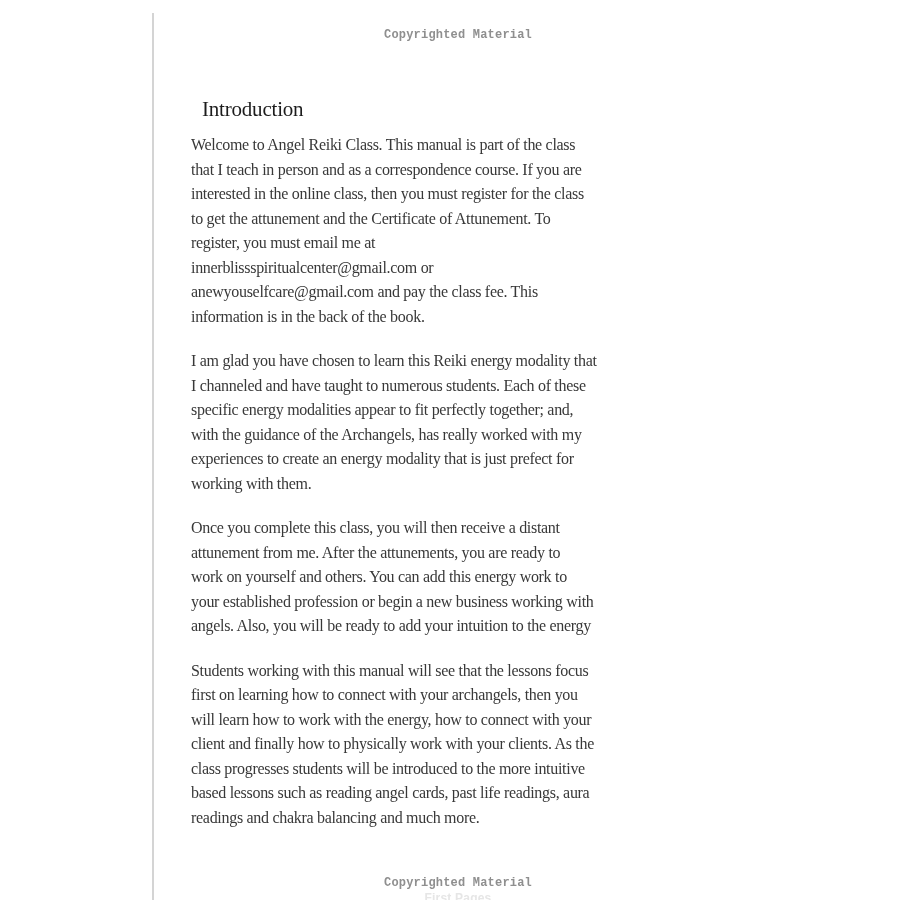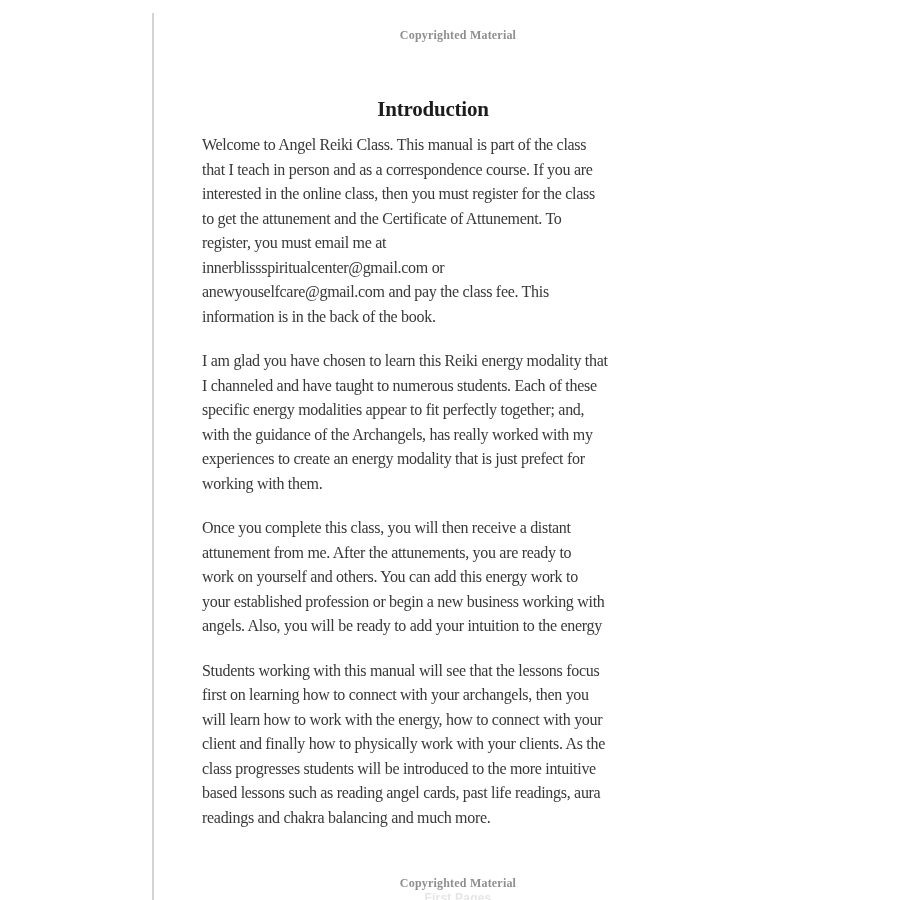--- a/index.html
+++ b/index.html
@@ -24,21 +24,21 @@
     width: 2px;
     height: 887px;
     background: #d4d4d4;
   }
   .copyright {
     position: absolute;
     left: 0;
     width: 100%;
     text-align: center;
     text-indent: 16px;
-    font-family: Liberation Serif, serif;
+    font-family: Liberation Mono, monospace;
     font-size: 12px;
     font-weight: 700;
     color: #8f8f8f;
     letter-spacing: 0.2px;
   }
   .copyright-top { top: 28px; }
   .copyright-bottom { top: 876px; }
   .watermark-faint {
     position: absolute;
     top: 891px;
@@ -50,31 +50,31 @@
     font-size: 12px;
     font-weight: 700;
     color: #e6e6e6;
     letter-spacing: 0.2px;
   }
   .chapter-title {
     position: absolute;
     top: 83px;
     left: 202px;
     width: 462px;
-    text-align: center;
+    text-align: left;
     font-family: "Liberation Serif", serif;
     font-size: 21px;
-    font-weight: 700;
+    font-weight: 400;
     color: #1c1c1c;
     letter-spacing: -0.2px;
   }
   .body-text {
     position: absolute;
     top: 133px;
-    left: 202px;
+    left: 191px;
     width: 482px;
     font-family: "Liberation Serif", serif;
     font-size: 16px;
     line-height: 24.5px;
     letter-spacing: -0.3px;
     color: #383838;
   }
   .body-text p {
     margin: 0 0 20px 0;
     white-space: pre-line;

